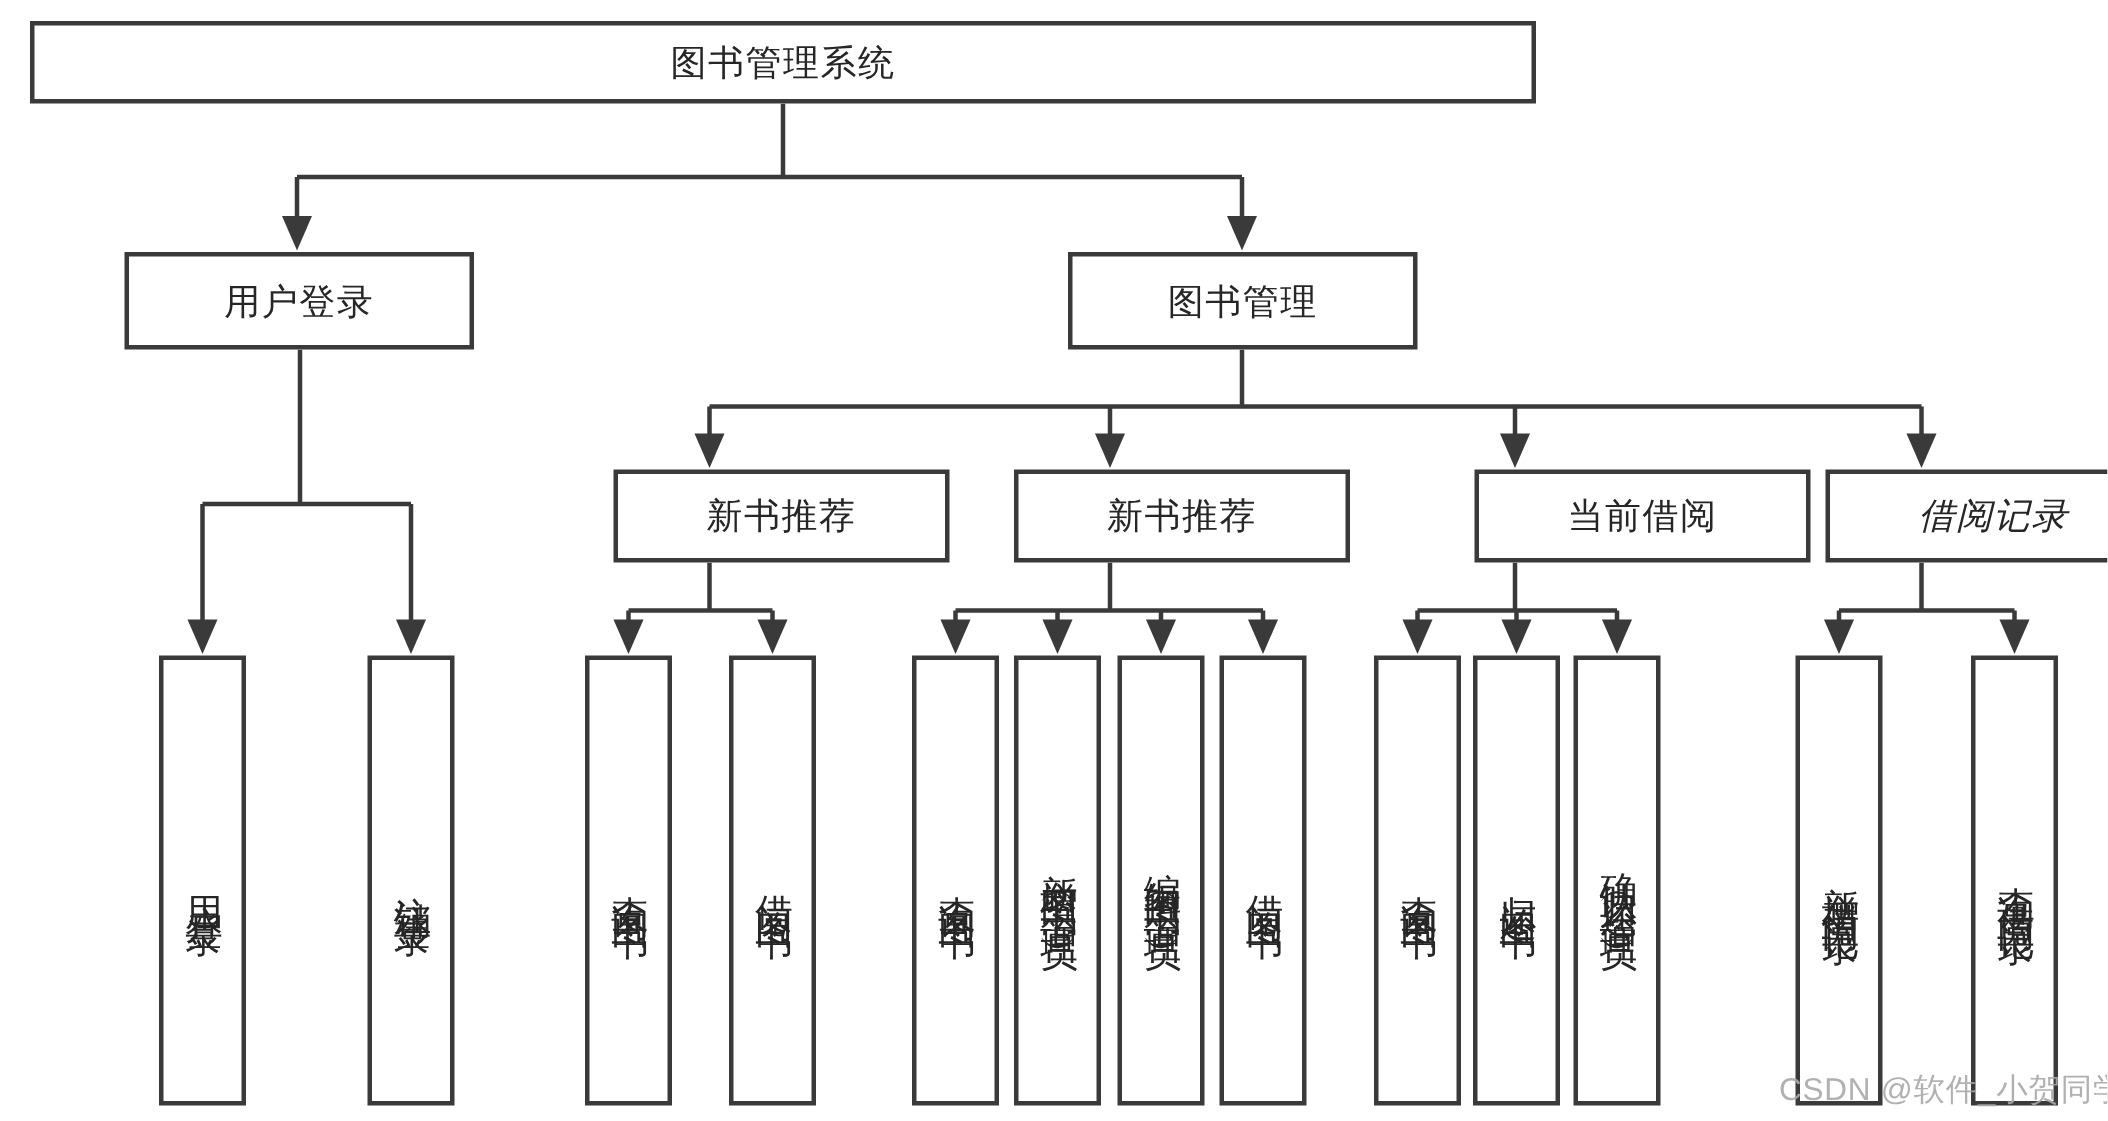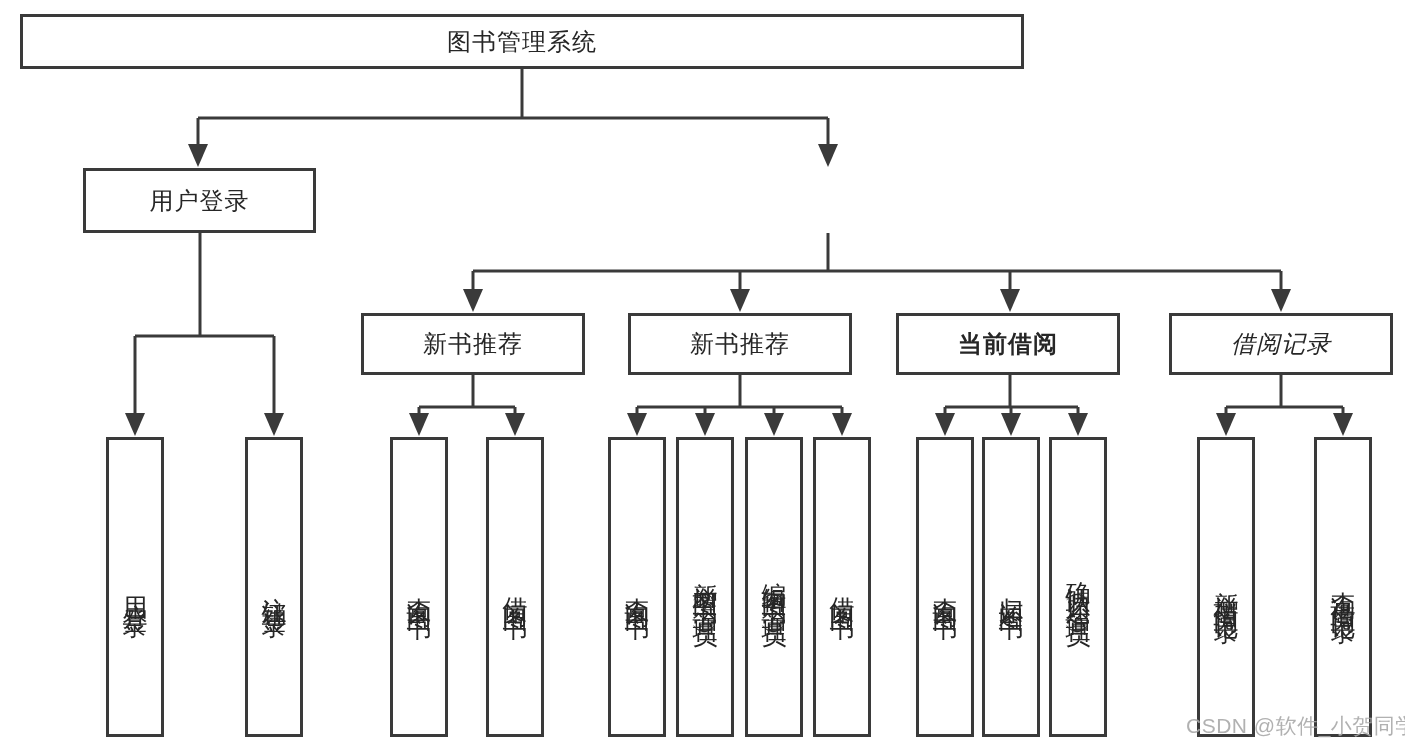--- a/index.html
+++ b/index.html
@@ -17,22 +17,22 @@
   .h{height:65px;}
   .v{
     width:58px;height:300px;top:437px;
     writing-mode:vertical-rl;text-orientation:mixed;
     font-size:25px;letter-spacing:6px;line-height:1;
     padding-top:4px;
   }
   .root{left:20px;top:14px;width:1004px;height:55px;}
   .user-login{left:83px;top:168px;width:233px;}
   .book-mgmt{left:712px;top:168px;width:233px;}
-  .l3{top:313px;width:224px;height:62px;}
-  .nb{left:361px;} .bb{left:628px;} .cb{left:896px;font-weight:bold;} .br{left:1169px;font-style:italic;}
+  .l3{top:313px;width:224px;height:62px;margin-left:48px;}
+  .nb{left:361px;} .bb{left:628px;} .cb{left:935px;} .br{left:1169px;font-style:italic;}
   .watermark{
     position:absolute;left:1186px;top:712px;z-index:5;
     color:rgba(168,168,168,0.9);font-size:21px;letter-spacing:0.5px;
     white-space:nowrap;
   }
 </style>
 </head>
 <body>
 
 <div class="stage">
@@ -103,20 +103,21 @@
       <polygon points="1001,413 1021,413 1011,436"></polygon>
       <polygon points="1068,413 1088,413 1078,436"></polygon>
       <polygon points="1216,413 1236,413 1226,436"></polygon>
       <polygon points="1333,413 1353,413 1343,436"></polygon>
     </g>
   </svg>
 
   <div class="box root">图书管理系统</div>
 
   <div class="box h user-login">用户登录</div>
+  <div class="box h book-mgmt">图书管理</div>
 
   <div class="box l3 nb">新书推荐</div>
   <div class="box l3 bb">新书推荐</div>
   <div class="box l3 cb">当前借阅</div>
   <div class="box l3 br">借阅记录</div>
 
   <div class="box v" style="left:106px">用户登录</div>
   <div class="box v" style="left:245px">注销登录</div>
 
   <div class="box v" style="left:390px">查询图书</div>

